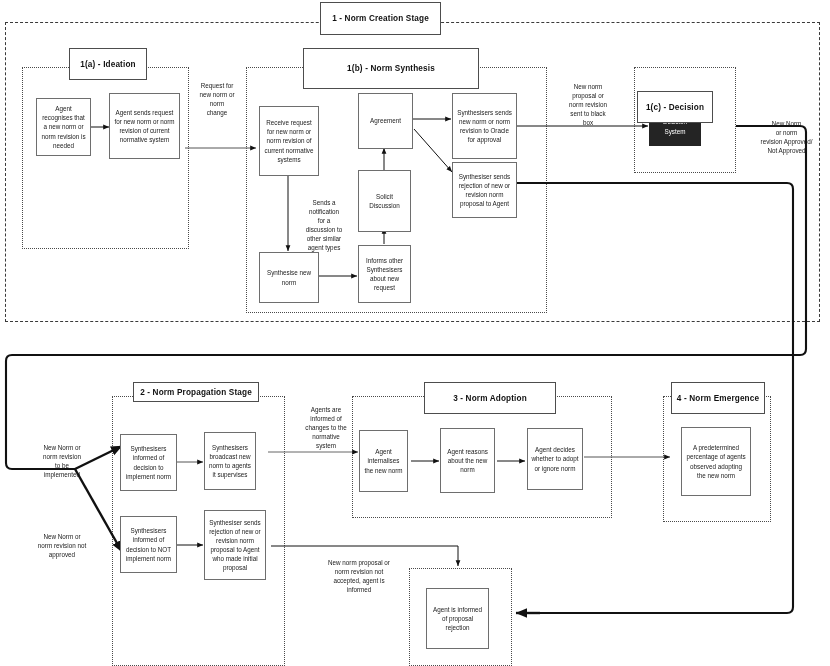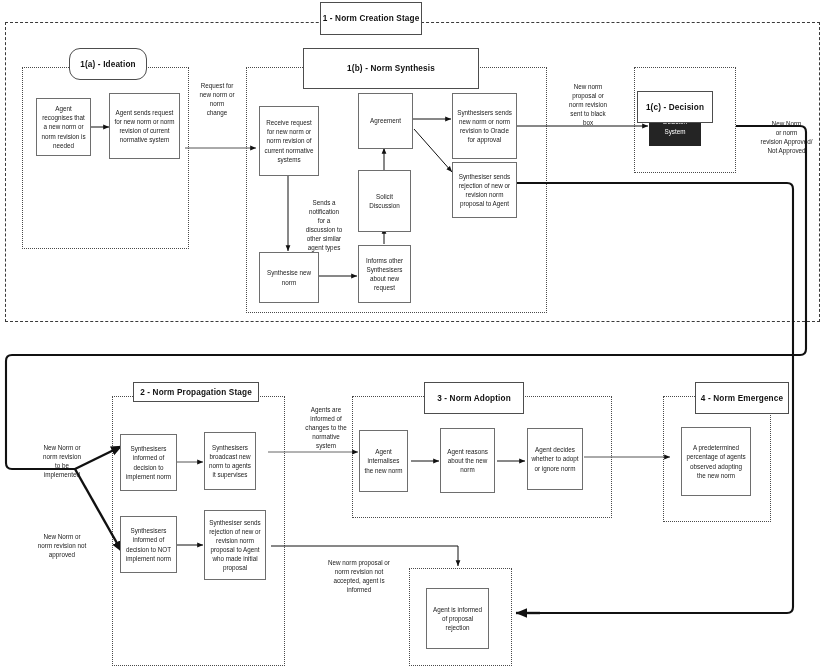--- a/index.html
+++ b/index.html
@@ -132,33 +132,33 @@
     <line x1="411" y1="461" x2="439" y2="461" stroke="#111" stroke-width="1" marker-end="url(#ahthin)"></line>
     <line x1="497" y1="461" x2="525" y2="461" stroke="#111" stroke-width="1" marker-end="url(#ahthin)"></line>
 
     <line x1="584" y1="457" x2="670" y2="457" stroke="#555" stroke-width="1" marker-end="url(#ahthin)"></line>
 
     <line x1="177" y1="545" x2="203" y2="545" stroke="#111" stroke-width="1" marker-end="url(#ahthin)"></line>
 
     <path d="M271,546 L458,546 L458,566" fill="none" stroke="#111" stroke-width="1" marker-end="url(#ahthin)"></path>
   </svg>
 
-  <div class="titlebox" style="left:320px;top:2px;width:102px;height:33px;">1 -  Norm Creation Stage</div>
-
-  <div class="titlebox" style="left:69px;top:48px;width:78px;height:32px;border-radius:11px;">1(a) - Ideation</div>
+  <div class="titlebox" style="left:320px;top:2px;width:121px;height:33px;">1 -  Norm Creation Stage</div>
+
+  <div class="titlebox" style="left:69px;top:48px;width:78px;height:32px;">1(a) - Ideation</div>
 
   <div class="titlebox" style="left:303px;top:48px;width:176px;height:41px;">1(b) -  Norm Synthesis</div>
 
   <div class="titlebox" style="left:637px;top:48px;width:76px;height:32px;margin-top:43px;">1(c) - Decision</div>
 
   <div class="titlebox" style="left:133px;top:382px;width:126px;height:20px;">2 -  Norm Propagation Stage</div>
 
-  <div class="titlebox" style="left:424px;top:382px;width:100px;height:32px;">3 - Norm Adoption</div>
-
-  <div class="titlebox" style="left:695px;top:382px;width:94px;height:32px;">4 - Norm Emergence</div>
+  <div class="titlebox" style="left:424px;top:382px;width:132px;height:32px;">3 - Norm Adoption</div>
+
+  <div class="titlebox" style="left:671px;top:382px;width:94px;height:32px;">4 - Norm Emergence</div>
 
   <div class="node" style="left:36px;top:98px;width:55px;height:58px;">Agent recognises that a new norm or norm revision is needed</div>
 
   <div class="node" style="left:109px;top:93px;width:71px;height:66px;">Agent sends request for new norm or norm revision of current normative system</div>
 
   <div class="node" style="left:259px;top:106px;width:60px;height:70px;">Receive request for new norm or norm revision of current normative systems</div>
 
   <div class="node" style="left:259px;top:252px;width:60px;height:51px;">Synthesise new norm</div>
 
   <div class="node" style="left:358px;top:245px;width:53px;height:58px;">Informs other Synthesisers about new request</div>

